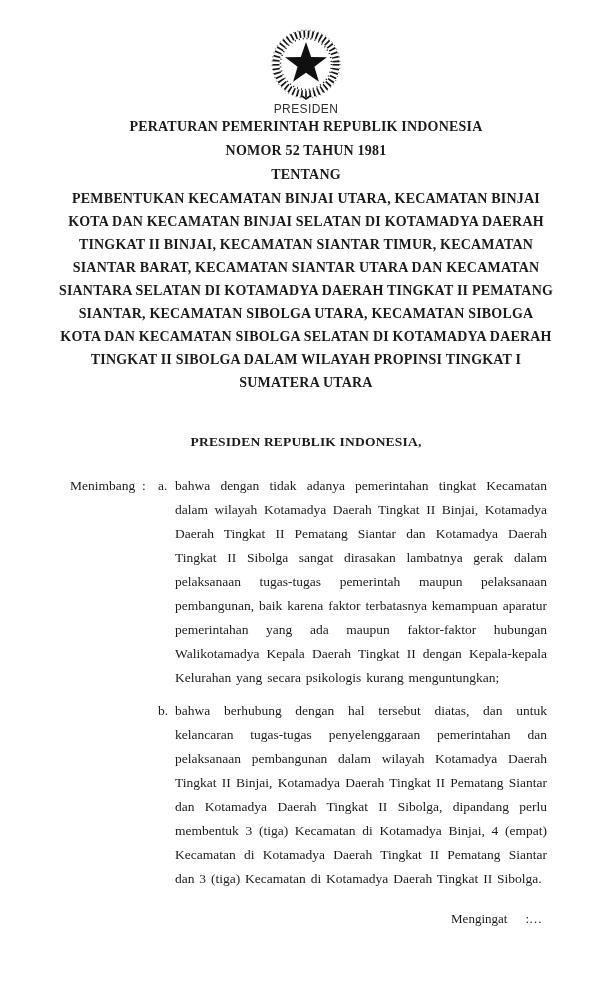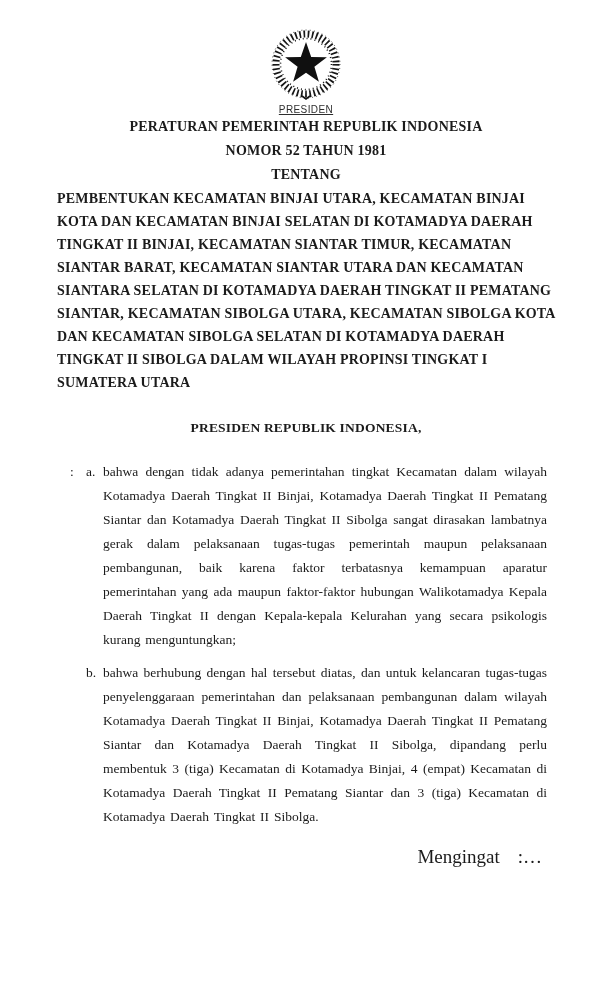--- a/index.html
+++ b/index.html
@@ -11,45 +11,44 @@
     background: #ffffff;
     font-family: "Liberation Serif", serif;
     color: #1b1b1b;
     overflow: hidden;
   }
   
   .emblem-wrap { text-align: center; padding-top: 26px; }
   .emblem-svg { display: block; margin: 0 auto; }
   .emblem-label {
     font-family: "Liberation Sans", sans-serif;
-    font-size: 10px;
+    font-size: 12px;
     line-height: 11px;
     letter-spacing: 0.4px;
     color: #2e2e2e;
-    text-decoration: underline;
   }
   
   .title-block {
     text-align: center;
     font-weight: bold;
     font-size: 14px;
     line-height: 24px;
     letter-spacing: 0.2px;
   }
   .title-subject {
     width: 498px;
     margin: 0 auto;
-    text-align: left;
+    text-align: center;
     font-weight: bold;
     font-size: 14px;
     line-height: 23px;
     letter-spacing: 0.2px;
   }
   .salutation {
-    margin-top: 22px;
+    margin-top: 36px;
     text-align: center;
     font-weight: bold;
     font-size: 13.5px;
     line-height: 24px;
     letter-spacing: 0.2px;
   }
   
   .consider {
     display: flex;
     margin-top: 20px;
@@ -69,21 +68,21 @@
     min-width: 0;
     text-align: justify;
     text-align-last: left;
     word-spacing: 1.5px;
   }
   
   .catchword {
     margin-top: 16px;
     padding-right: 70px;
     text-align: right;
-    font-size: 19px;
+    font-size: 13px;
     line-height: 24px;
   }
   .catchword-gap { display: inline-block; width: 18px; }
 </style>
 </head>
 <body>
 
 <div class="page">
 
   <div class="emblem-wrap">
@@ -103,20 +102,21 @@
   <div class="title-block">
     <div>PERATURAN PEMERINTAH REPUBLIK INDONESIA</div>
     <div>NOMOR 52 TAHUN 1981</div>
     <div>TENTANG</div>
   </div>
   <div class="title-subject">PEMBENTUKAN KECAMATAN BINJAI UTARA, KECAMATAN BINJAI KOTA DAN KECAMATAN BINJAI SELATAN DI KOTAMADYA DAERAH TINGKAT II BINJAI, KECAMATAN SIANTAR TIMUR, KECAMATAN SIANTAR BARAT, KECAMATAN SIANTAR UTARA DAN KECAMATAN SIANTARA SELATAN DI KOTAMADYA DAERAH TINGKAT II PEMATANG SIANTAR, KECAMATAN SIBOLGA UTARA, KECAMATAN SIBOLGA KOTA DAN KECAMATAN SIBOLGA SELATAN DI KOTAMADYA DAERAH TINGKAT II SIBOLGA DALAM WILAYAH PROPINSI TINGKAT I SUMATERA UTARA</div>
 
   <div class="salutation">PRESIDEN REPUBLIK INDONESIA,</div>
 
   <div class="consider">
+    <div class="consider-label">Menimbang</div>
     <div class="consider-colon">:</div>
     <div class="consider-items">
       <div class="consider-item">
         <div class="item-marker">a.</div>
         <div class="item-text">bahwa dengan tidak adanya pemerintahan tingkat Kecamatan dalam wilayah Kotamadya Daerah Tingkat II Binjai, Kotamadya Daerah Tingkat II Pematang Siantar dan Kotamadya Daerah Tingkat II Sibolga sangat dirasakan lambatnya gerak dalam pelaksanaan tugas-tugas pemerintah maupun pelaksanaan pembangunan, baik karena faktor terbatasnya kemampuan aparatur pemerintahan yang ada maupun faktor-faktor hubungan Walikotamadya Kepala Daerah Tingkat II dengan Kepala-kepala Kelurahan yang secara psikologis kurang menguntungkan;</div>
       </div>
       <div class="consider-item">
         <div class="item-marker">b.</div>
         <div class="item-text">bahwa berhubung dengan hal tersebut diatas, dan untuk kelancaran tugas-tugas penyelenggaraan pemerintahan dan pelaksanaan pembangunan dalam wilayah Kotamadya Daerah Tingkat II Binjai, Kotamadya Daerah Tingkat II Pematang Siantar dan Kotamadya Daerah Tingkat II Sibolga, dipandang perlu membentuk 3 (tiga) Kecamatan di Kotamadya Binjai, 4 (empat) Kecamatan di Kotamadya Daerah Tingkat II Pematang Siantar dan 3 (tiga) Kecamatan di Kotamadya Daerah Tingkat II Sibolga.</div>
       </div>

